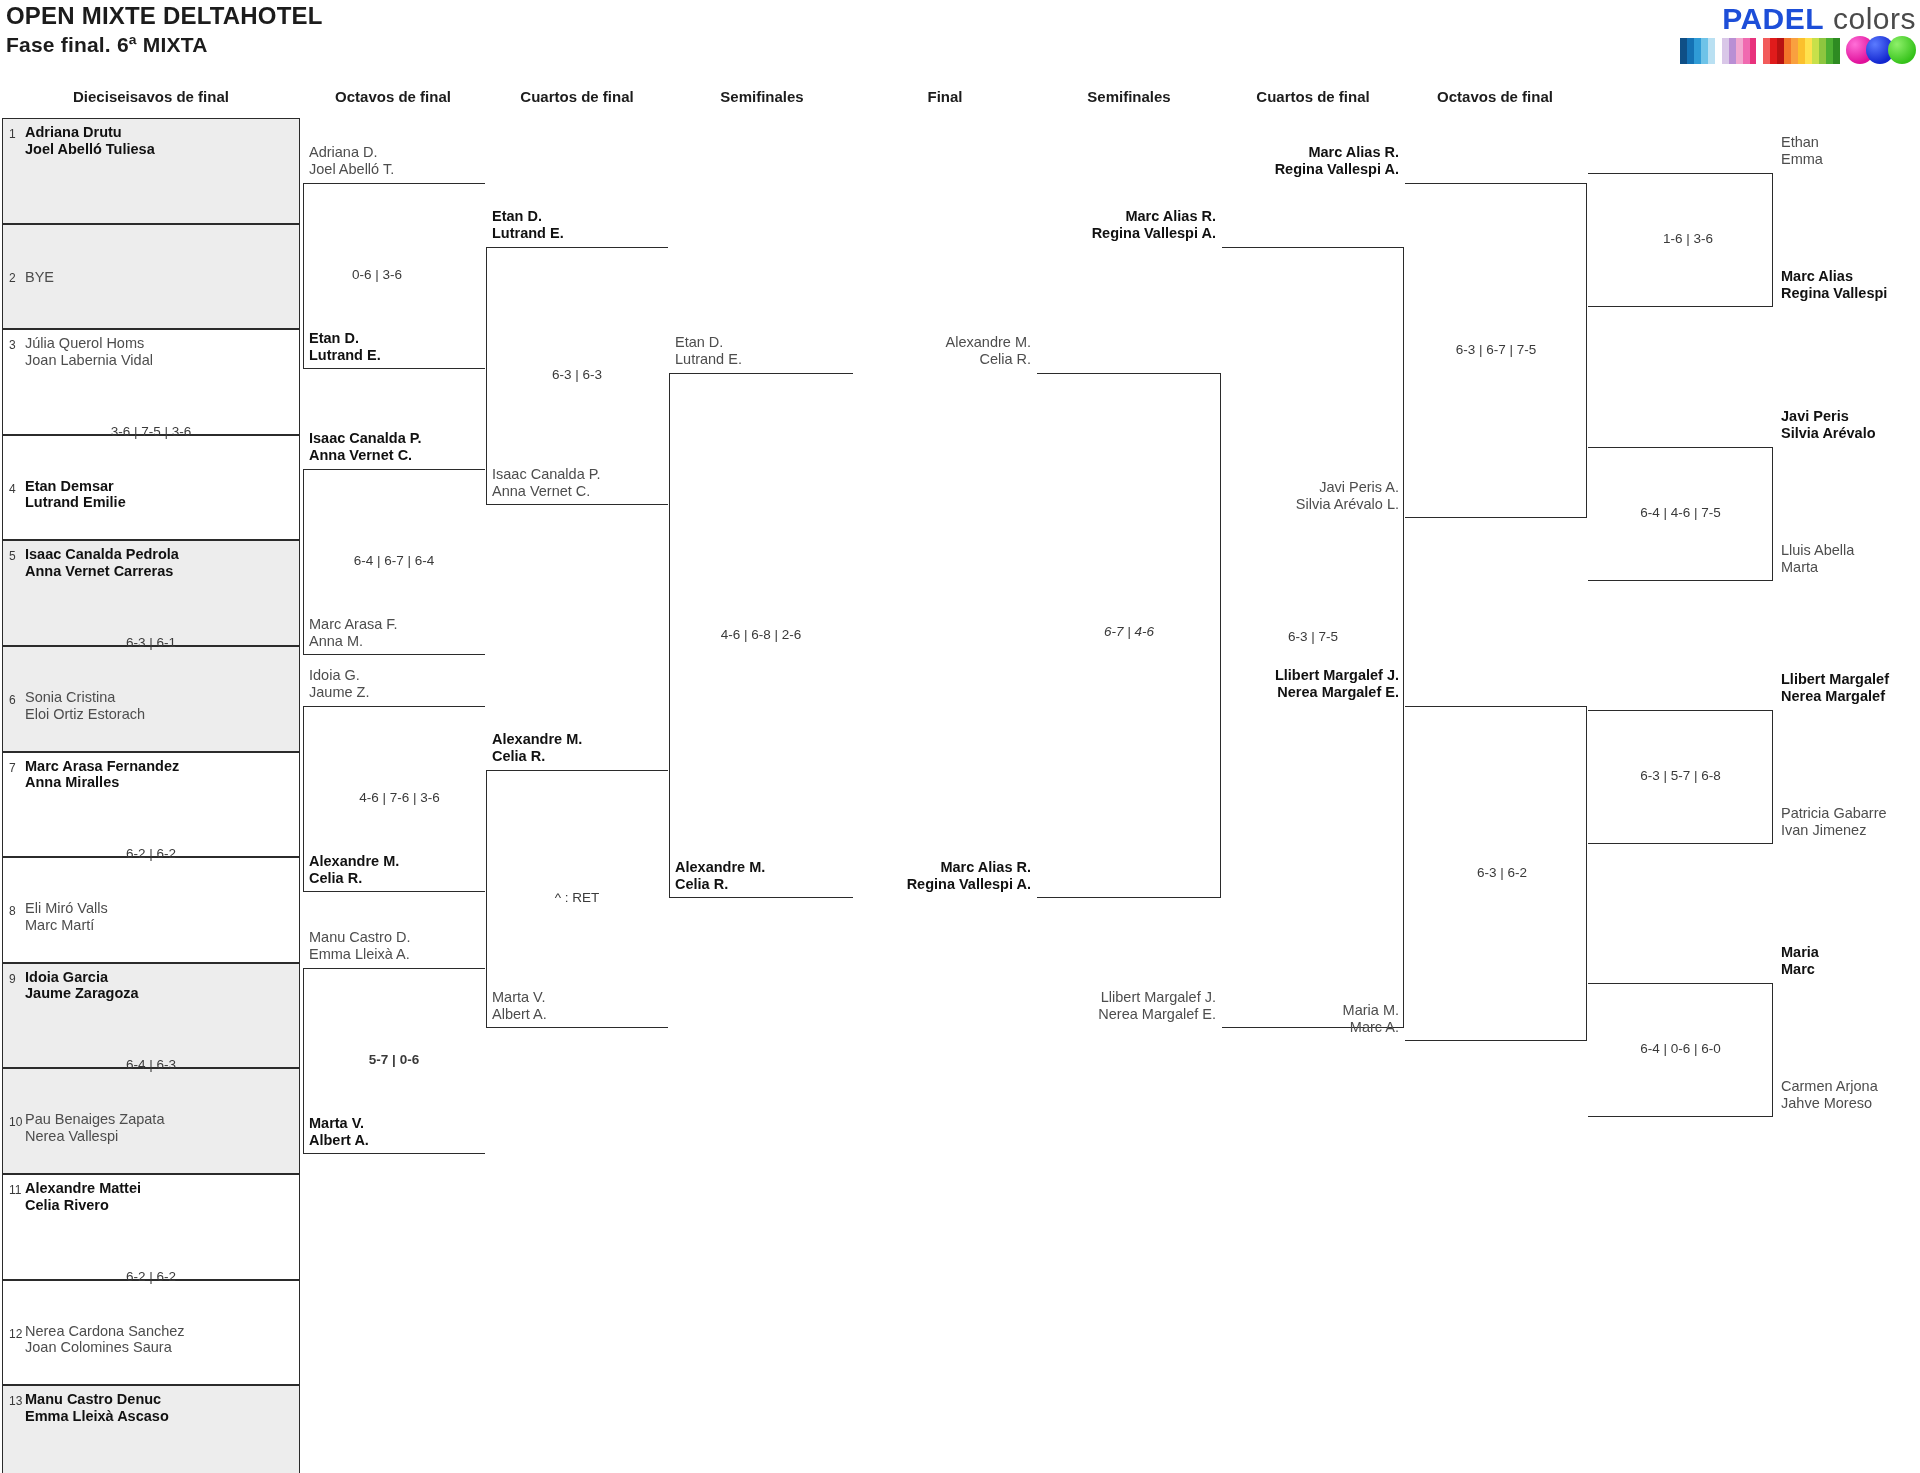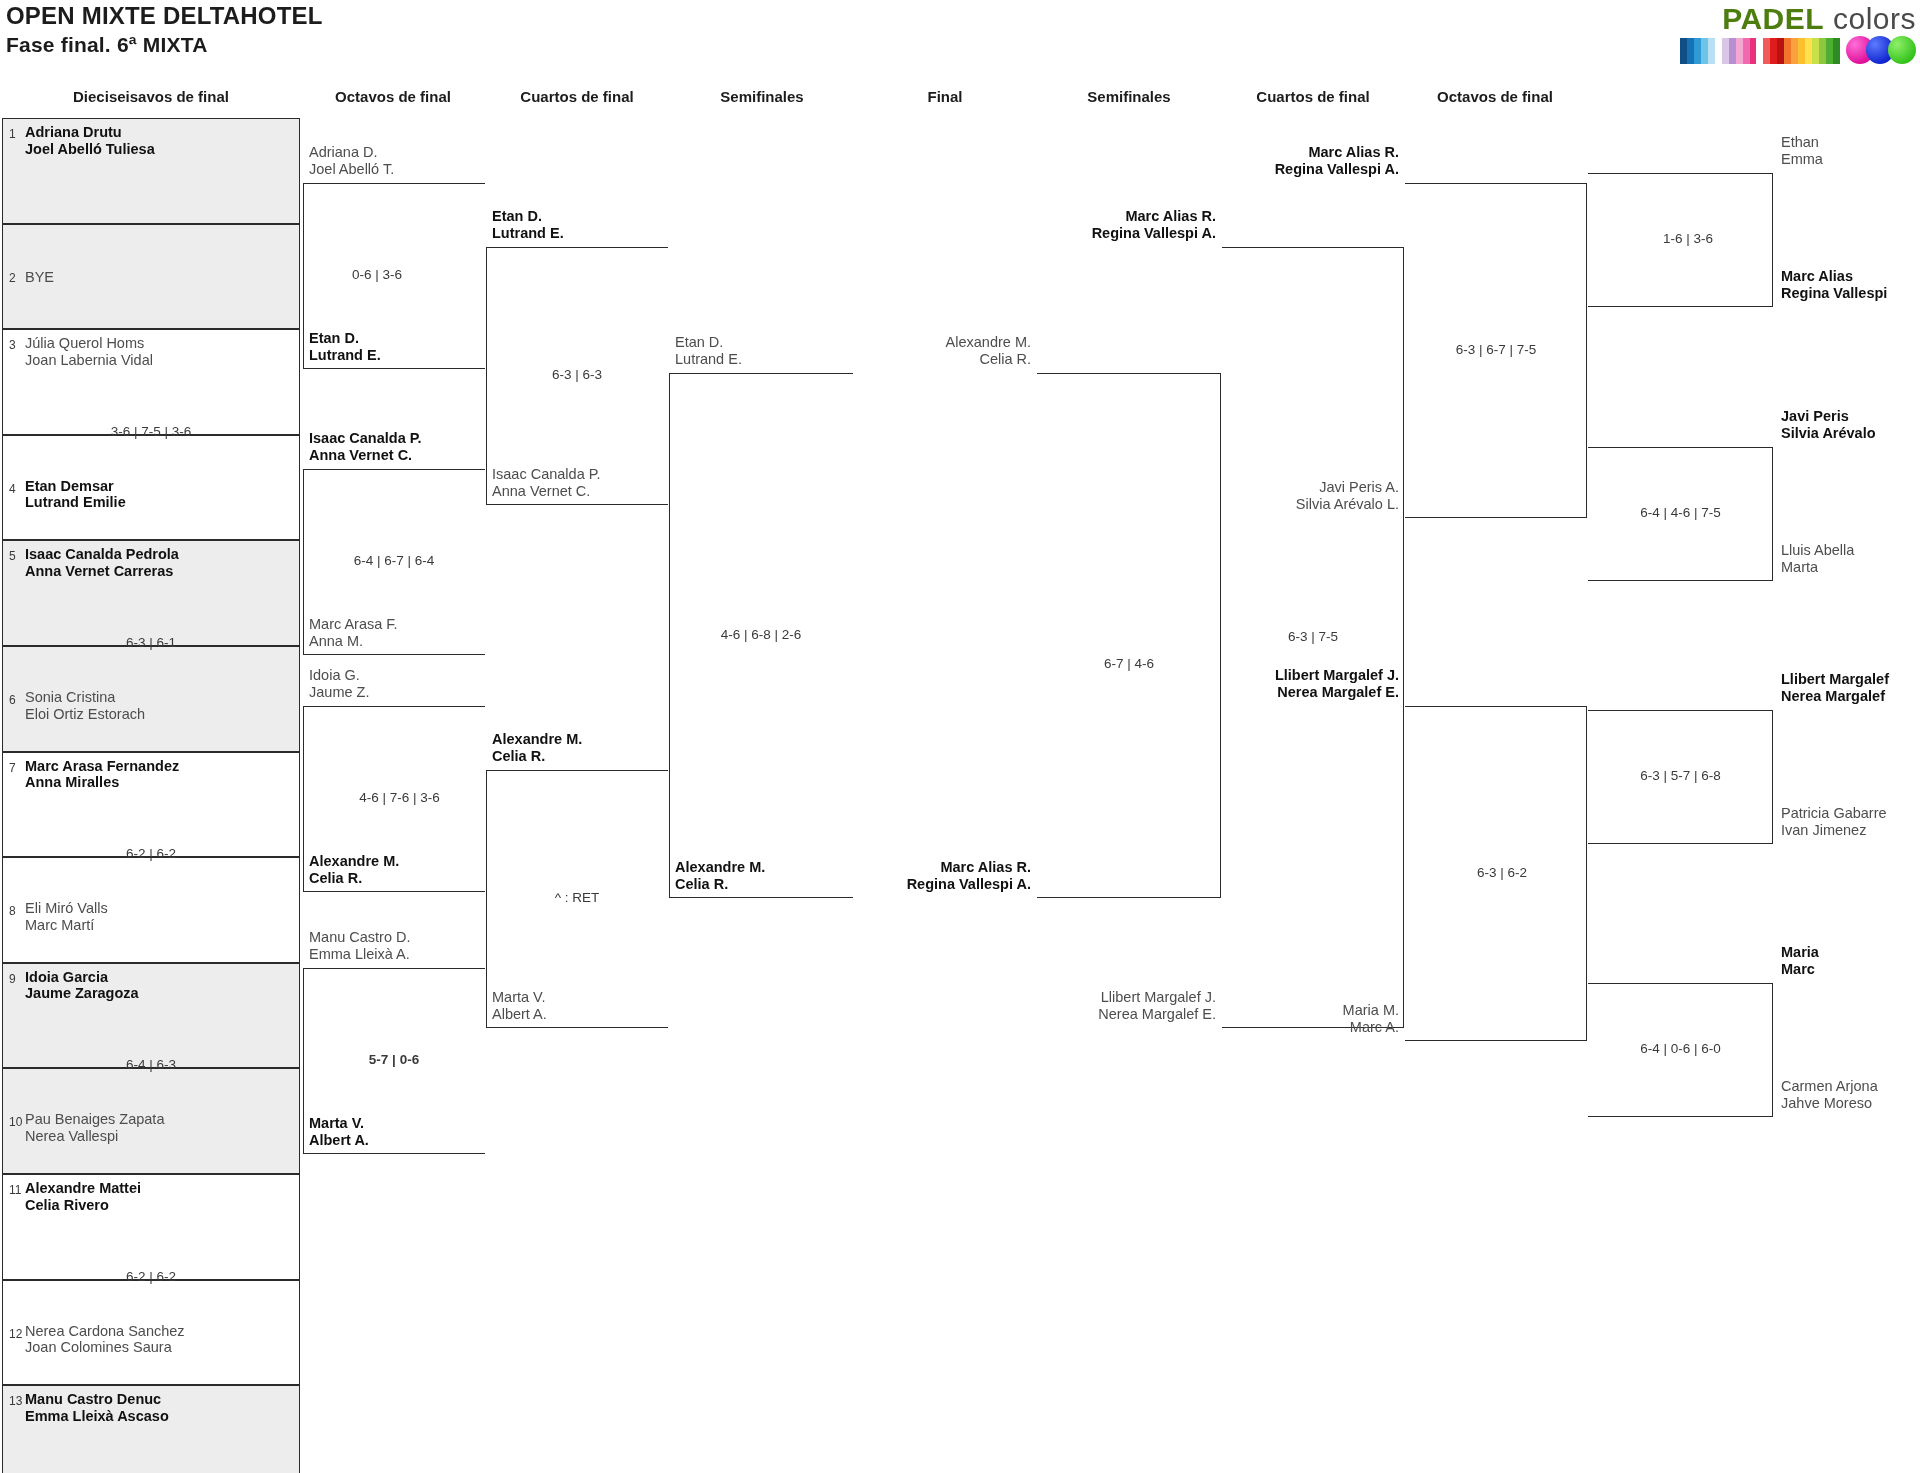--- a/index.html
+++ b/index.html
@@ -7,21 +7,21 @@
     font-family:"Liberation Sans", sans-serif;
     width:1920px;height:1473px;position:relative;overflow:hidden;
     color:#1c1c1c;
   }
   
   #hdr-title{position:absolute;left:6px;top:2px;font-size:24px;font-weight:700;letter-spacing:.2px;}
   #hdr-sub{position:absolute;left:6px;top:33px;font-size:21px;font-weight:700;letter-spacing:.2px;}
 
   #logo{position:absolute;right:4px;top:2px;width:266px;height:62px;}
   #logo-word{position:absolute;right:0;top:0;font-size:30px;font-weight:700;letter-spacing:.5px;white-space:nowrap;}
-  #logo-word .pc{color:#4d7c0f;margin-left:44px;}
+  #logo-word .pc{color:#1d4ed8;margin-left:44px;}
   #logo-word .cc{color:#4a4a4a;font-weight:400;}
   #logo-bars{position:absolute;left:30px;top:36px;width:160px;height:26px;display:flex;}
   #logo-bars i{flex:1 1 auto;height:100%;display:block;}
   #logo-balls{position:absolute;left:196px;top:34px;width:72px;height:28px;}
   #logo-balls span{position:absolute;top:0;width:28px;height:28px;border-radius:50%;}
   .ball-a{left:0;background:radial-gradient(circle at 32% 30%,#ff6fd8,#e0109a 70%);}
   .ball-b{left:20px;background:radial-gradient(circle at 32% 30%,#5b7bff,#1226cf 70%);}
   .ball-c{left:42px;background:radial-gradient(circle at 32% 30%,#8ef06a,#35c21a 72%);}
 
   
@@ -171,21 +171,21 @@
     <div class="team lose" style="left:492px;text-align:left;top:466px;">Isaac Canalda P.<br>Anna Vernet C.</div>
     <div class="conn right-open" style="left:486px;top:770px;width:182px;height:258px;"></div>
     <div class="score" style="left:486px;top:890px;width:182px;">^ : RET</div>
     <div class="team win" style="left:492px;text-align:left;top:731px;">Alexandre M.<br>Celia R.</div>
     <div class="team lose" style="left:492px;text-align:left;top:989px;">Marta V.<br>Albert A.</div>
     <div class="conn right-open" style="left:669px;top:373px;width:184px;height:525px;"></div>
     <div class="score" style="left:669px;top:626.5px;width:184px;">4-6 | 6-8 | 2-6</div>
     <div class="team lose" style="left:675px;text-align:left;top:334px;">Etan D.<br>Lutrand E.</div>
     <div class="team win" style="left:675px;text-align:left;top:859px;">Alexandre M.<br>Celia R.</div>
     <div class="conn left-open" style="left:1037px;top:373px;width:184px;height:525px;"></div>
-    <div class="score" style="left:1037px;top:656px;width:184px;">6-7 | 4-6</div>
+    <div class="score" style="left:1037px;top:624px;width:184px;font-style:italic;">6-7 | 4-6</div>
     <div class="team lose" style="left:851px;width:180px;text-align:right;top:334px;">Alexandre M.<br>Celia R.</div>
     <div class="team win" style="left:851px;width:180px;text-align:right;top:859px;">Marc Alias R.<br>Regina Vallespi A.</div>
     <div class="conn left-open" style="left:1222px;top:247px;width:182px;height:781px;"></div>
     <div class="score" style="left:1222px;top:628.5px;width:182px;">6-3 | 7-5</div>
     <div class="team win" style="left:1036px;width:180px;text-align:right;top:208px;">Marc Alias R.<br>Regina Vallespi A.</div>
     <div class="team lose" style="left:1036px;width:180px;text-align:right;top:989px;">Llibert Margalef J.<br>Nerea Margalef E.</div>
     <div class="conn left-open" style="left:1405px;top:183px;width:182px;height:335px;"></div>
     <div class="score" style="left:1405px;top:341.5px;width:182px;">6-3 | 6-7 | 7-5</div>
     <div class="team win" style="left:1219px;width:180px;text-align:right;top:144px;">Marc Alias R.<br>Regina Vallespi A.</div>
     <div class="team lose" style="left:1219px;width:180px;text-align:right;top:479px;">Javi Peris A.<br>Silvia Arévalo L.</div>

